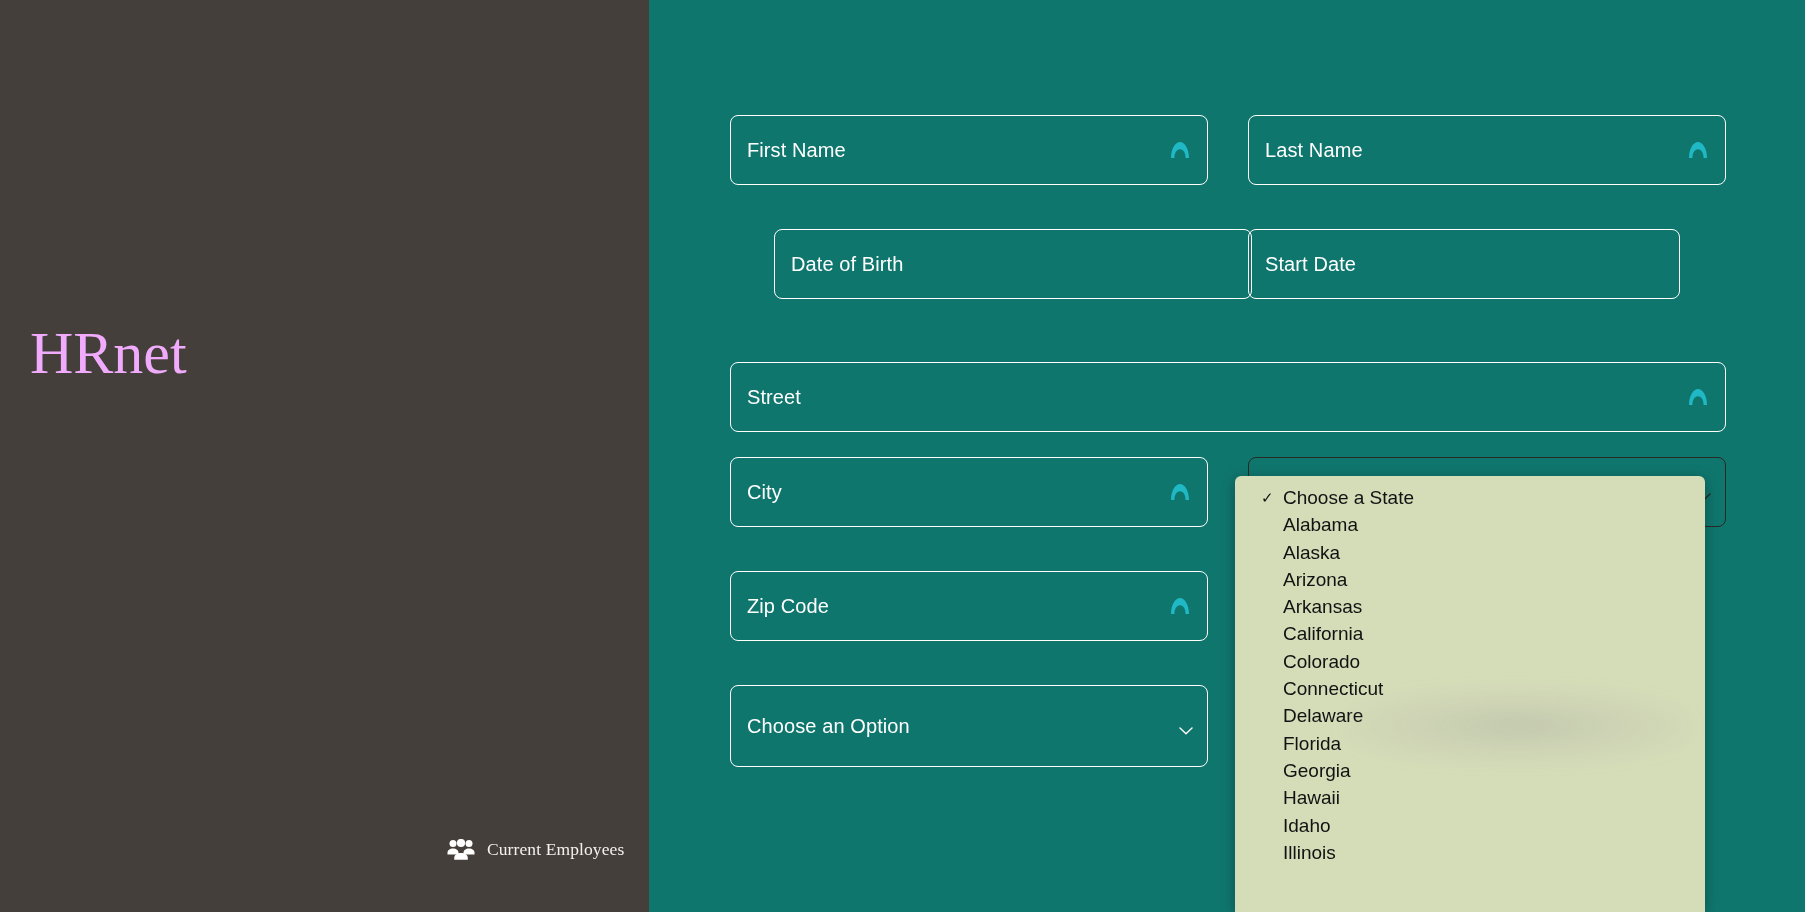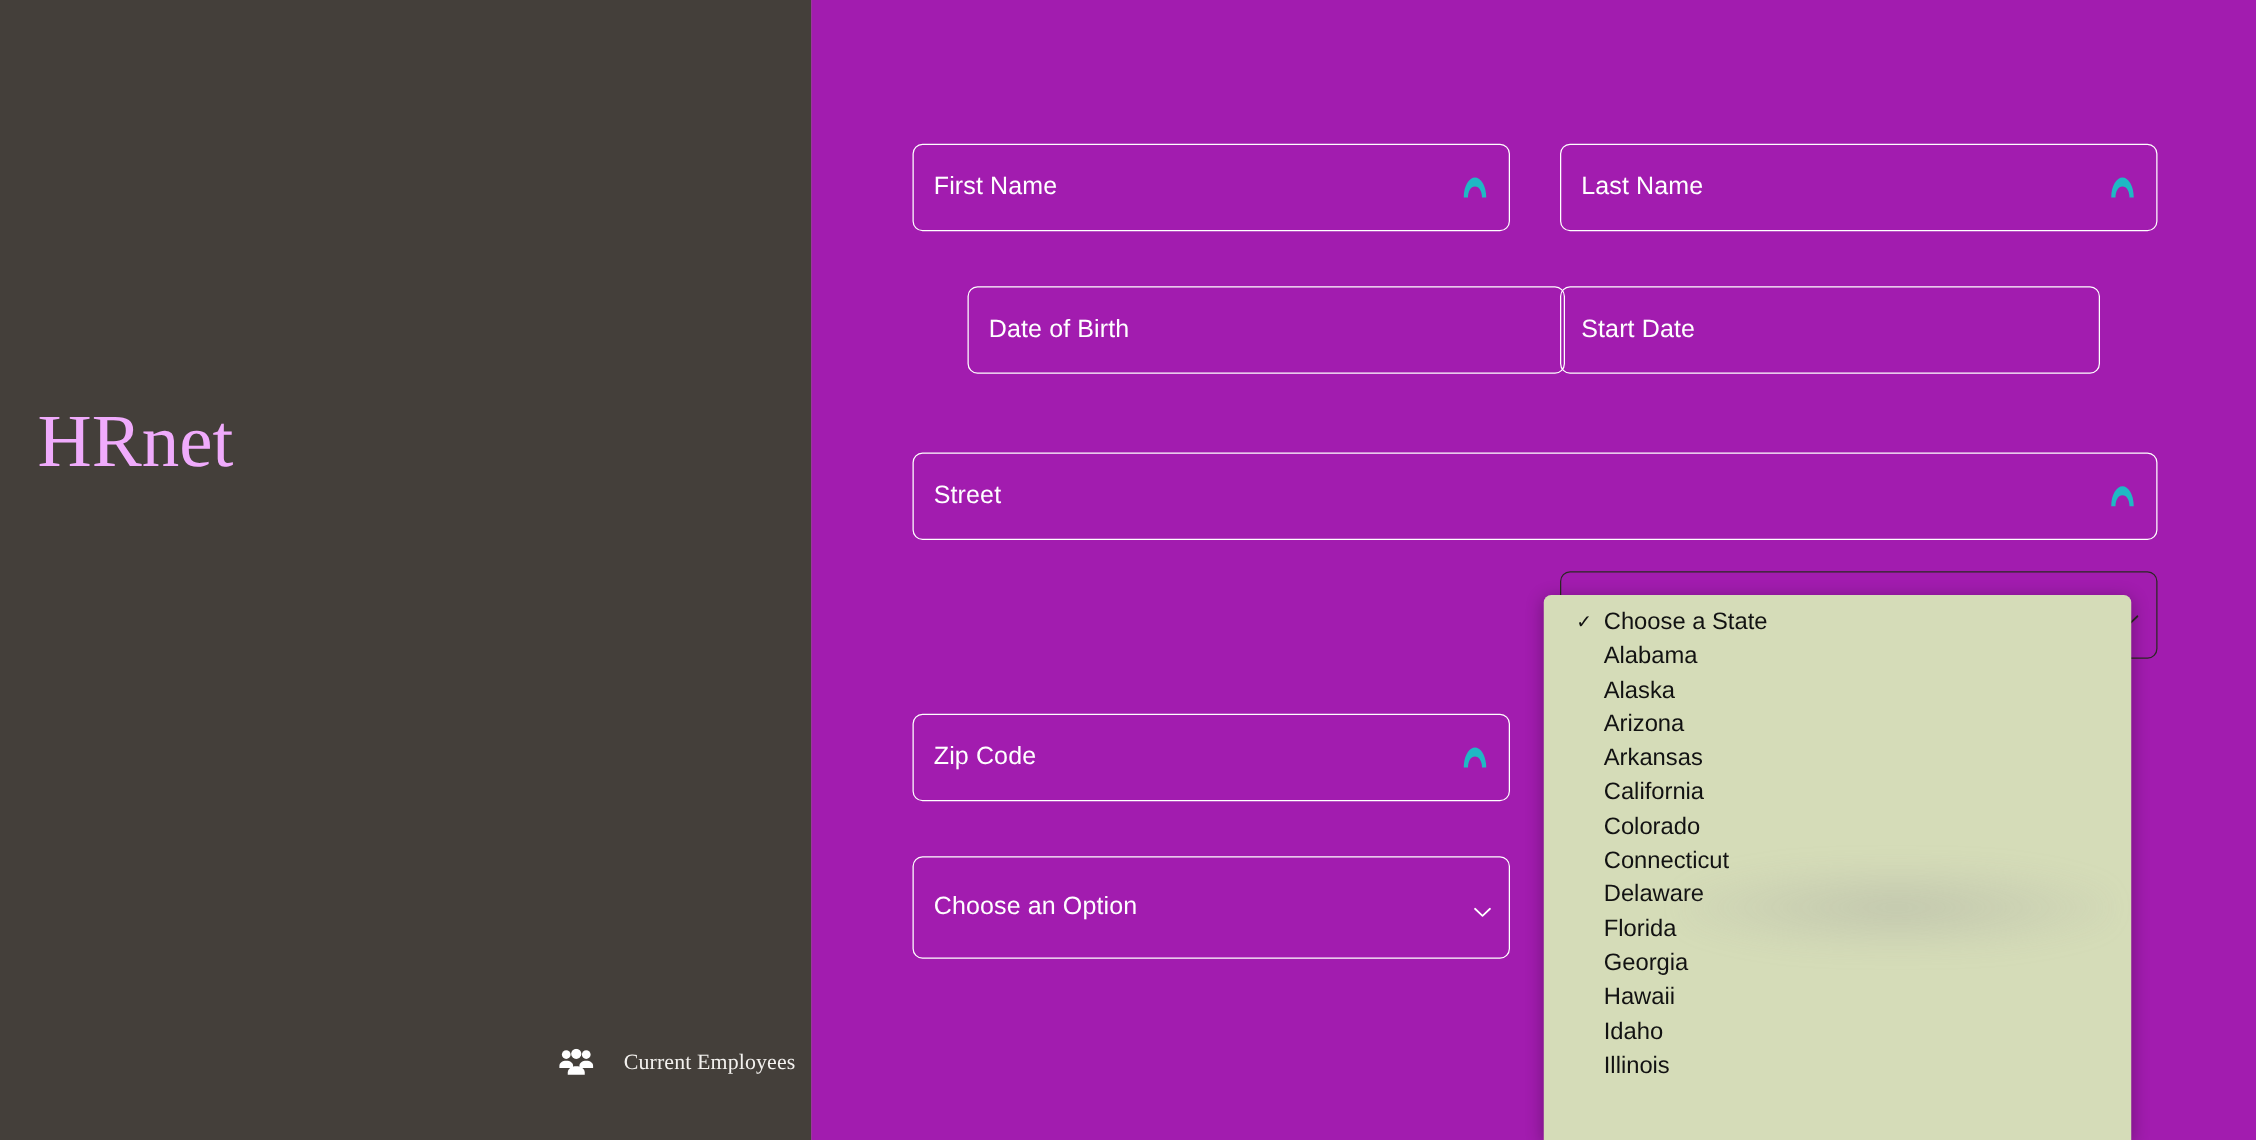--- a/index.html
+++ b/index.html
@@ -56,21 +56,21 @@
     padding-right: 58px;
     padding-top: 12px;
   }
 
   .current-employees {
     position: absolute;
     left: 447px;
     top: 839px;
     display: flex;
     align-items: center;
-    gap: 24px;
+    gap: 12px;
     cursor: pointer;
   }
 
   .people-icon {
     width: 28px;
     height: 21px;
     display: block;
   }
 
   .current-employees-label {
@@ -79,21 +79,21 @@
     color: #f3f1ee;
     letter-spacing: 0.1px;
     white-space: nowrap;
   }
 
   
   .main {
     position: relative;
     flex: 1 1 auto;
     height: 912px;
-    background: #a21caf;
+    background: #0f766e;
   }
 
   .form-area {
     position: absolute;
     left: 81px;
     top: 0;
     width: 1000px;
     height: 912px;
   }
 
@@ -266,20 +266,28 @@
 
       <div class="field" id="street">
         <span class="field-label">Street</span>
         <span class="nordpass-icon">
           <svg viewBox="0 0 26 26" width="26" height="26" xmlns="http://www.w3.org/2000/svg">
             <path d="M4 21 C4 11.5 8.4 5 13 5 C17.6 5 22 11.5 22 21 L18.6 21 C18.6 16 16.4 12.2 13 12.2 C9.6 12.2 7.4 16 7.4 21 Z" fill="#1fb8c4"></path>
           </svg>
         </span>
       </div>
 
+      <div class="field" id="city">
+        <span class="field-label">City</span>
+        <span class="nordpass-icon">
+          <svg viewBox="0 0 26 26" width="26" height="26" xmlns="http://www.w3.org/2000/svg">
+            <path d="M4 21 C4 11.5 8.4 5 13 5 C17.6 5 22 11.5 22 21 L18.6 21 C18.6 16 16.4 12.2 13 12.2 C9.6 12.2 7.4 16 7.4 21 Z" fill="#1fb8c4"></path>
+          </svg>
+        </span>
+      </div>
 
       <div class="field" id="zip">
         <span class="field-label">Zip Code</span>
         <span class="nordpass-icon">
           <svg viewBox="0 0 26 26" width="26" height="26" xmlns="http://www.w3.org/2000/svg">
             <path d="M4 21 C4 11.5 8.4 5 13 5 C17.6 5 22 11.5 22 21 L18.6 21 C18.6 16 16.4 12.2 13 12.2 C9.6 12.2 7.4 16 7.4 21 Z" fill="#1fb8c4"></path>
           </svg>
         </span>
       </div>
 

